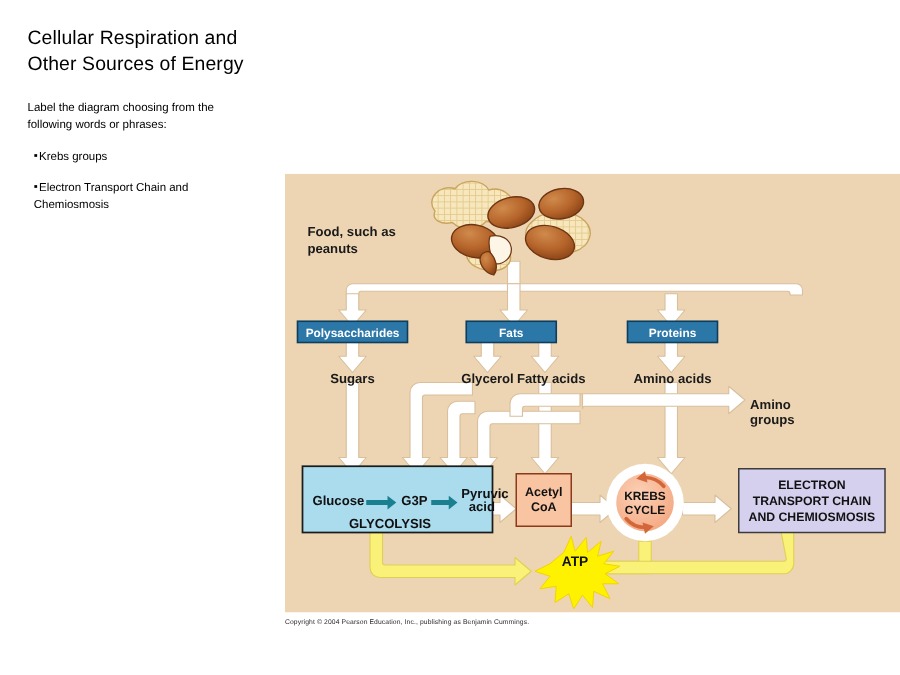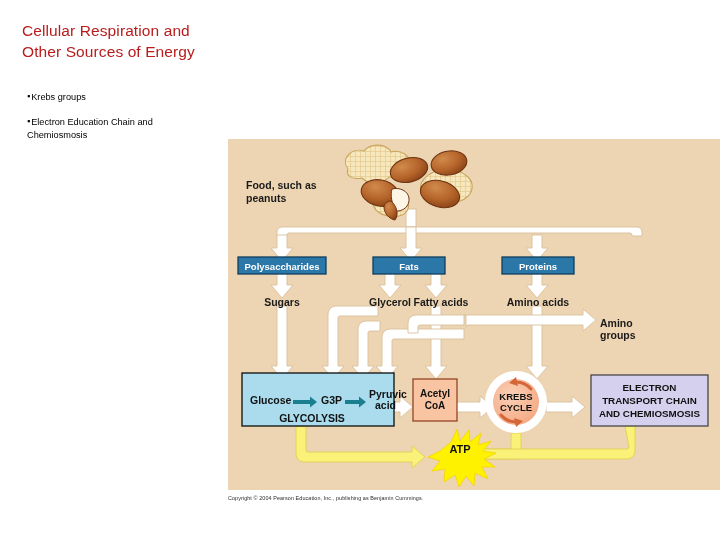--- a/index.html
+++ b/index.html
@@ -20,22 +20,22 @@
   #text-panel {
     position: absolute;
     left: 22px;
     top: 20px;
     width: 196px;
   }
   #slide-title {
     font-size: 15.5px;
     line-height: 21px;
     font-weight: normal;
-    color: #b91c1c;
-    margin: 0 0 28px 0;
+    color: #000000;
+    margin: 0 0 18px 0;
     letter-spacing: 0.1px;
   }
   #instructions {
     font-size: 9.2px;
     line-height: 13px;
     margin: 0 0 12px 0;
     width: 180px;
   }
   .bullet-row {
     font-size: 9.2px;
@@ -76,28 +76,29 @@
     letter-spacing: 0.1px;
     white-space: nowrap;
   }
 </style>
 </head>
 <body>
 
 <div id="text-panel">
   <h1 id="slide-title">Cellular Respiration and Other Sources of Energy</h1>
 
+  <p id="instructions">Label the diagram choosing from the following words or phrases:</p>
 
   <p class="bullet-row">
     <span class="bullet-dot">▪</span><span>Krebs groups</span>
   </p>
 
 
   <p class="bullet-row">
-    <span class="bullet-dot">▪</span><span>Electron Education Chain and Chemiosmosis</span>
+    <span class="bullet-dot">▪</span><span>Electron Transport Chain and Chemiosmosis</span>
   </p>
 </div>
 
 <div id="figure">
 
   <svg id="figure-canvas" viewBox="0 0 492 351" xmlns="http://www.w3.org/2000/svg">
     <defs>
 
       <pattern id="shellTexture" width="5" height="5" patternUnits="userSpaceOnUse">
         <rect width="5" height="5" fill="#f7e7bd"></rect>

